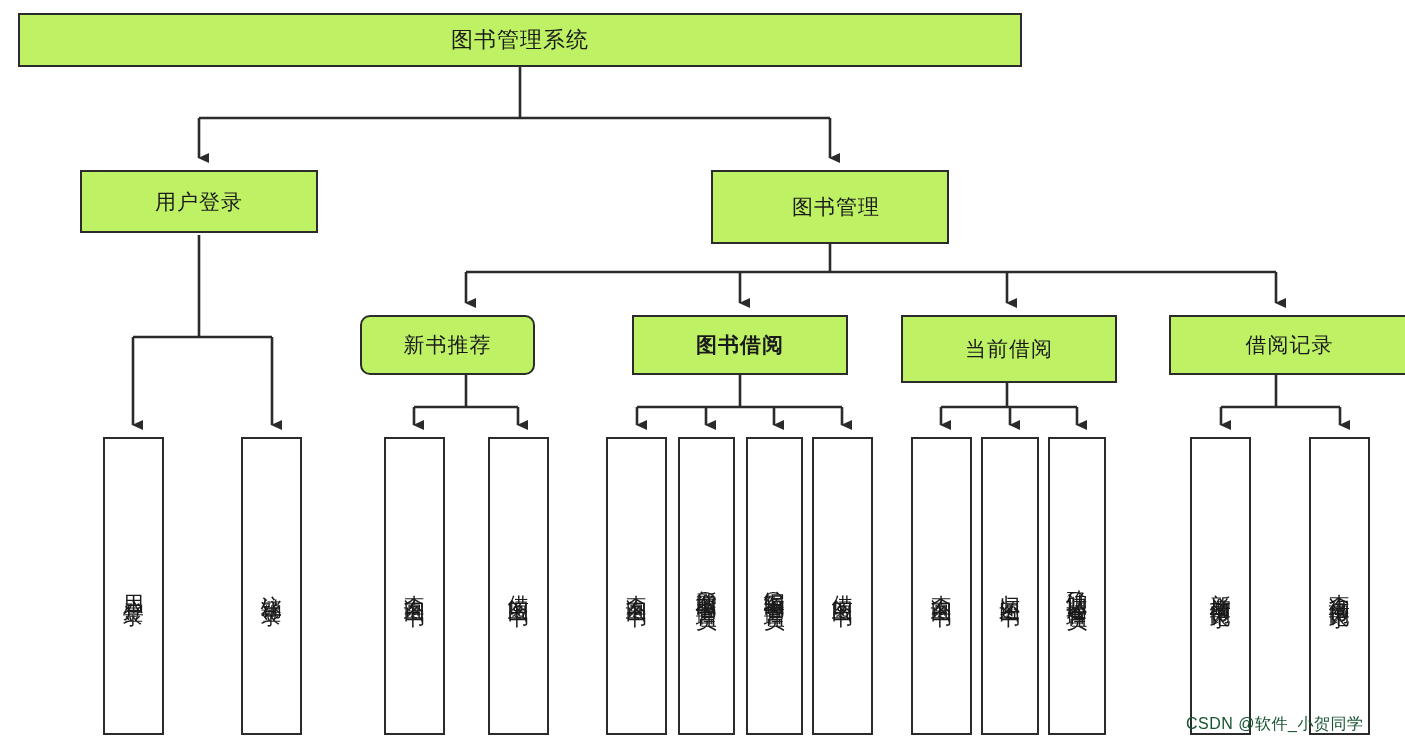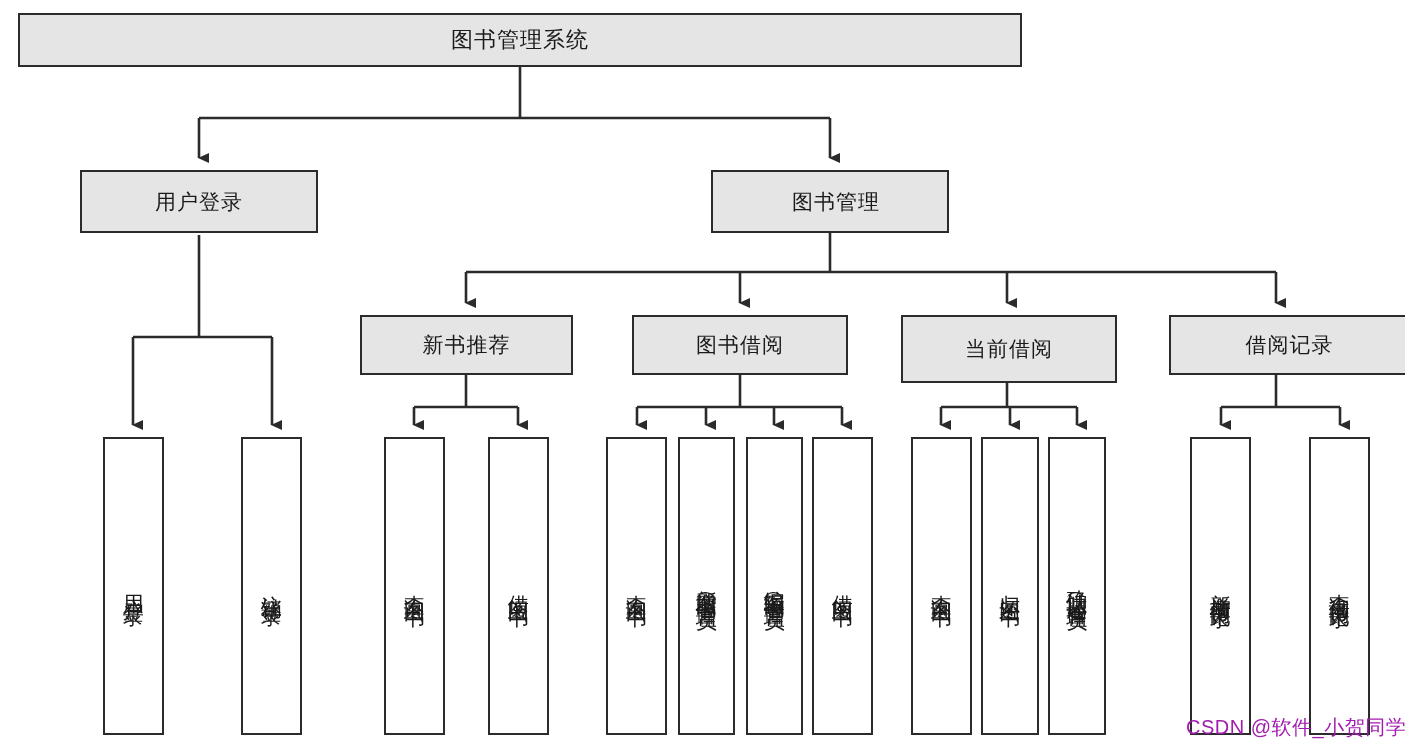--- a/index.html
+++ b/index.html
@@ -8,21 +8,21 @@
     background:#ffffff;
     font-family:"Liberation Sans","DejaVu Sans",sans-serif;
     overflow:hidden;
   }
   #stage{position:relative;width:1405px;height:747px;}
   svg.wires{position:absolute;left:0;top:0;width:1405px;height:747px;}
 
   .node{
     position:absolute;
     box-sizing:border-box;
-    background:#e5e5e5;
+    background:#bef264;
     border:2px solid #2b2b2b;
     display:flex;
     align-items:center;
     justify-content:center;
     color:#1a1a1a;
   }
   .node .label{
     font-size:21px;
     letter-spacing:1px;
     line-height:1.1;
@@ -47,22 +47,22 @@
     line-height:1.32;
     letter-spacing:4px;
     white-space:nowrap;
     display:block;
   }
   .leaf.tall .vlabel{letter-spacing:3px;}
 
   .watermark{
     position:absolute;
     left:1186px;top:714px;
-    font-size:20px;
-    color:#a21caf;
+    font-size:16px;
+    color:#14532d;
     white-space:nowrap;
     letter-spacing:0.5px;
   }
 </style>
 </head>
 <body>
 
 <div id="stage">
 
   <svg class="wires" viewBox="0 0 1405 747" xmlns="http://www.w3.org/2000/svg">
@@ -116,29 +116,29 @@
   </svg>
 
   <div class="node root" style="left:18px;top:13px;width:1004px;height:54px;">
     <span class="label">图书管理系统</span>
   </div>
 
   <div class="node" style="left:80px;top:170px;width:238px;height:63px;">
     <span class="label">用户登录</span>
   </div>
 
-  <div class="node" style="left:711px;top:170px;width:238px;height:63px;padding-left:12px;">
+  <div class="node" style="left:711px;top:170px;width:238px;height:74px;padding-left:12px;">
     <span class="label">图书管理</span>
   </div>
 
-  <div class="node" style="left:360px;top:315px;width:213px;height:60px;">
+  <div class="node" style="left:360px;top:315px;width:175px;height:60px;border-radius:10px;">
     <span class="label">新书推荐</span>
   </div>
 
-  <div class="node" style="left:632px;top:315px;width:216px;height:60px;">
+  <div class="node" style="left:632px;top:315px;width:216px;height:60px;font-weight:bold;">
     <span class="label">图书借阅</span>
   </div>
 
   <div class="node" style="left:901px;top:315px;width:216px;height:68px;">
     <span class="label">当前借阅</span>
   </div>
 
   <div class="node" style="left:1169px;top:315px;width:241px;height:60px;">
     <span class="label">借阅记录</span>
   </div>

